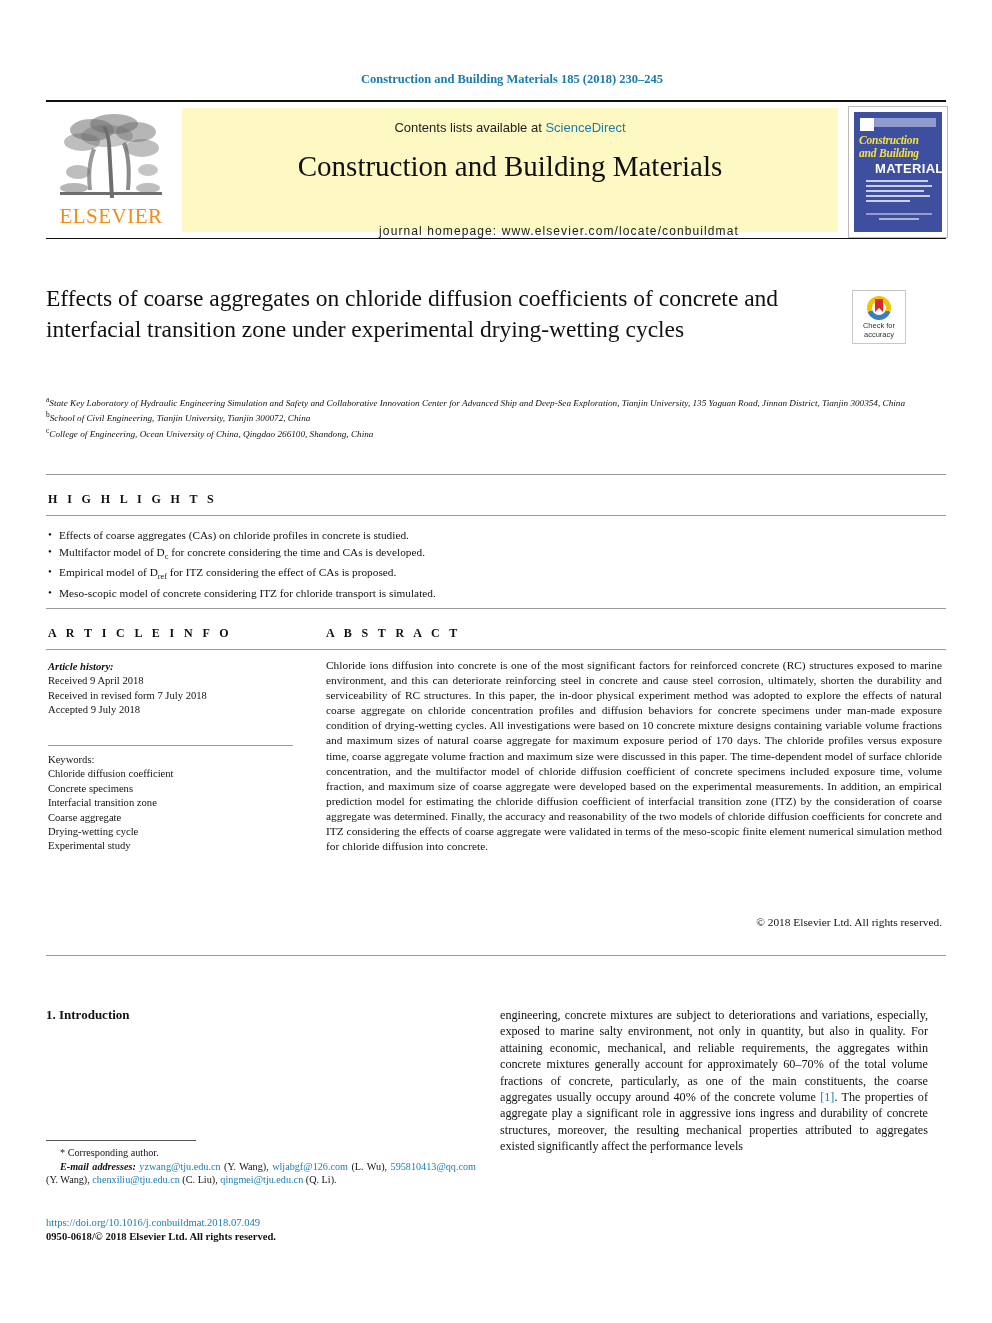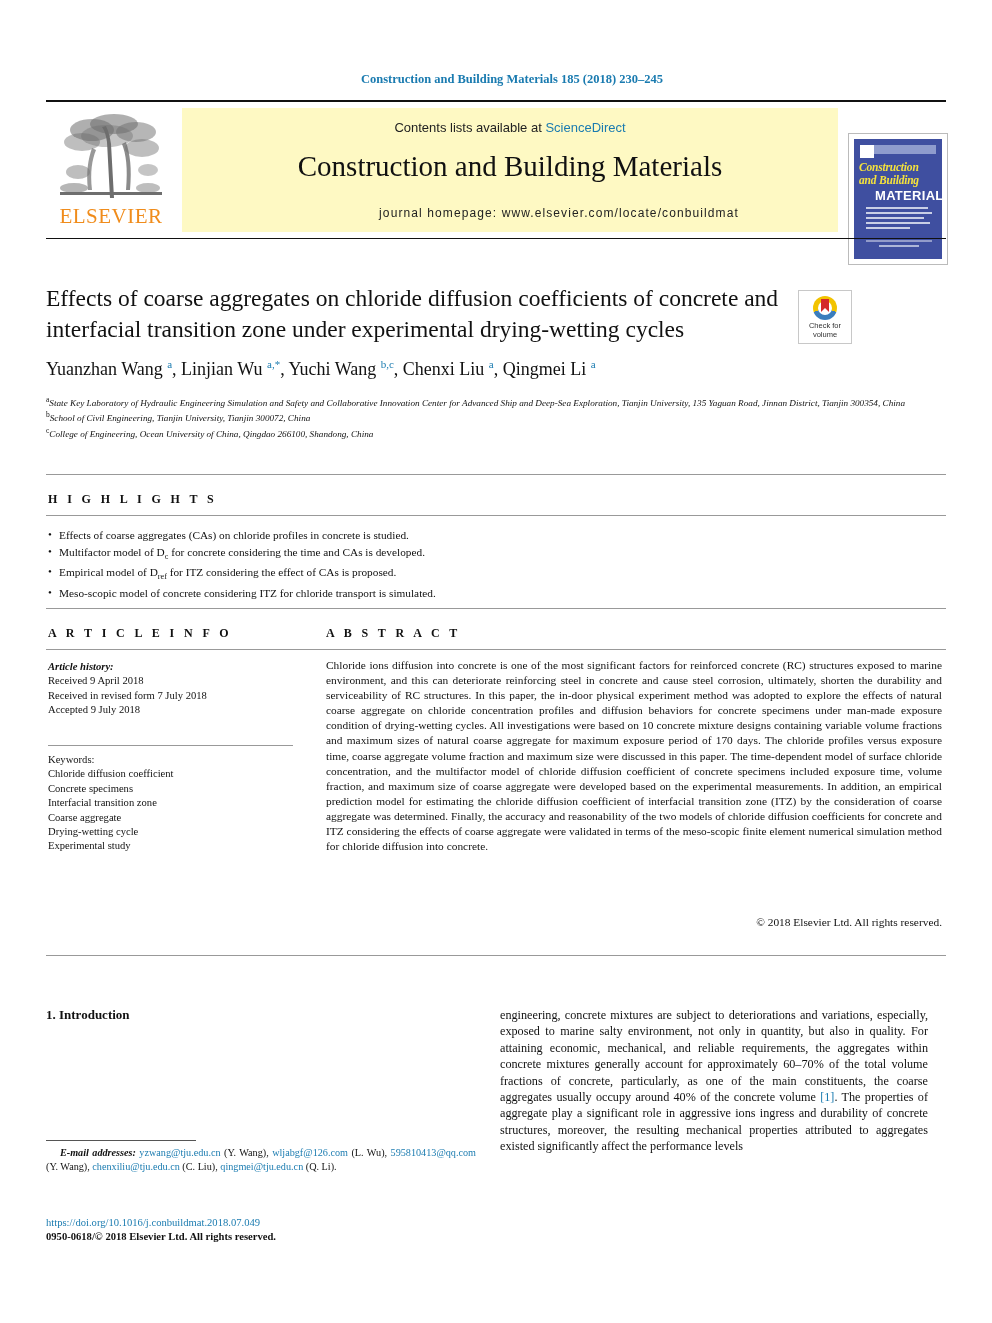--- a/index.html
+++ b/index.html
@@ -34,27 +34,27 @@
   .mast-contents {
     position:absolute; left:0; top:12px; width:656px; text-align:center;
     font-size:13px; font-family:"Liberation Sans", sans-serif; color:#222;
   }
   .mast-contents .sd { color:#1a7bb0; }
   .mast-journal {
     position:absolute; left:0; top:42px; width:656px; text-align:center;
     font-size:29px; color:#111; font-family:"Liberation Serif", serif;
   }
   .mast-home {
-    position:absolute; left:0; top:98px; width:754px; text-align:center;
+    position:absolute; left:0; top:116px; width:754px; text-align:center;
     font-size:12px; letter-spacing:1.1px; color:#222;
     font-family:"Liberation Sans", sans-serif;
   }
   .mast-cover {
     position:absolute; left:802px; top:6px; width:98px; height:130px;
-    border:1px solid #bbb; background:#fff; overflow:hidden;margin-top:27px;
+    border:1px solid #bbb; background:#fff; overflow:hidden;
   }
   .cover-inner { position:absolute; left:5px; top:5px; width:88px; height:120px; background:#3f4fa0; }
   .cover-bar { position:absolute; left:6px; top:6px; width:76px; height:9px; background:#8f9ccd; }
   .cover-els { position:absolute; left:6px; top:6px; width:14px; height:13px; background:#fff; }
   .cover-t1, .cover-t2 {
     position:absolute; left:5px; width:80px; color:#f5e23c;
     font-size:11.5px; font-style:italic; font-weight:bold;
     font-family:"Liberation Serif", serif; letter-spacing:-0.2px;
   }
   .cover-t1 { top:22px; }
@@ -72,21 +72,21 @@
   .cover-foot { position:absolute; left:12px; top:101px; width:66px; }
   .mast-rule-bot { position:absolute; left:0; top:138px; width:900px; height:1px; background:#111; }
 
   
   .title {
     position:absolute; left:46px; top:283px; width:770px;
     font-size:23.5px; line-height:31px; color:#111;
     font-family:"Liberation Serif", serif;
   }
   .crossmark {
-    position:absolute; left:798px; top:290px; width:52px; height:52px;
+    position:absolute; left:852px; top:290px; width:52px; height:52px;
     border:1px solid #c8c8c8; background:#fff;
   }
   .cm-ring {
     position:absolute; left:14px; top:5px; width:24px; height:24px; border-radius:50%;
     background:conic-gradient(#f2c300 0deg 110deg, #3b7dbd 110deg 250deg, #f2c300 250deg 360deg);
   }
   .cm-hole {
     position:absolute; left:19px; top:10px; width:14px; height:14px;
     border-radius:50%; background:#fff;
   }
@@ -250,25 +250,24 @@
   </div>
 
   <div class="title">Effects of coarse aggregates on chloride diffusion coefficients of concrete and interfacial transition zone under experimental drying-wetting cycles</div>
 
   <div class="crossmark">
     <div class="cm-ring"></div>
     <div class="cm-hole"></div>
     <div class="cm-book"></div>
     <div class="cm-txt">
       <span>Check for</span><br>
-      <span>volume</span>
-    </div>
-  </div>
-
-  <div class="authors">Yuanzhan Wang <sup>a</sup>, Linjian Wu <sup>a,*</sup>, Yuchi Wang <sup>b,c</sup>, Chenxi Liu <sup>a</sup>, Qingmei Li <sup>a</sup></div>
+      <span>accuracy</span>
+    </div>
+  </div>
+
 
   <div class="affils">
     <div><sup>a</sup><span>State Key Laboratory of Hydraulic Engineering Simulation and Safety and Collaborative Innovation Center for Advanced Ship and Deep-Sea Exploration, Tianjin University, 135 Yaguan Road, Jinnan District, Tianjin 300354, China</span></div>
     <div><sup>b</sup><span>School of Civil Engineering, Tianjin University, Tianjin 300072, China</span></div>
     <div><sup>c</sup><span>College of Engineering, Ocean University of China, Qingdao 266100, Shandong, China</span></div>
   </div>
 
   <div class="rule-full" style="top:474px"></div>
   <div class="sec-head" style="left:48px; top:492px">H I G H L I G H T S</div>
   <div class="rule-full" style="top:515px"></div>
@@ -309,20 +308,21 @@
 
   <div class="rule-full" style="top:955px"></div>
 
   <div class="col-head" style="left:46px; top:1007px">1. Introduction</div>
   <div class="col-r">
     <span>engineering, concrete mixtures are subject to deteriorations and variations, especially, exposed to marine salty environment, not only in quantity, but also in quality. For attaining economic, mechanical, and reliable requirements, the aggregates within concrete mixtures generally account for approximately 60–70% of the total volume fractions of concrete, particularly, as one of the main constituents, the coarse aggregates usually occupy around 40% of the concrete volume </span><span class="ref-lnk">[1]</span><span>. The properties of aggregate play a significant role in aggressive ions ingress and durability of concrete structures, moreover, the resulting mechanical properties attributed to aggregates existed significantly affect the performance levels</span>
   </div>
 
   <div class="fn-rule"></div>
   <div class="fn">
+    <div style="text-indent:14px">* Corresponding author.</div>
     <div style="text-indent:14px">
       <span class="lbl">E-mail addresses:</span>
       <span class="lnk">yzwang@tju.edu.cn</span>
       <span>(Y. Wang),</span>
       <span class="lnk">wljabgf@126.com</span>
       <span>(L. Wu),</span>
       <span class="lnk">595810413@qq.com</span>
       <span>(Y. Wang),</span>
       <span class="lnk">chenxiliu@tju.edu.cn</span>
       <span>(C. Liu),</span>

